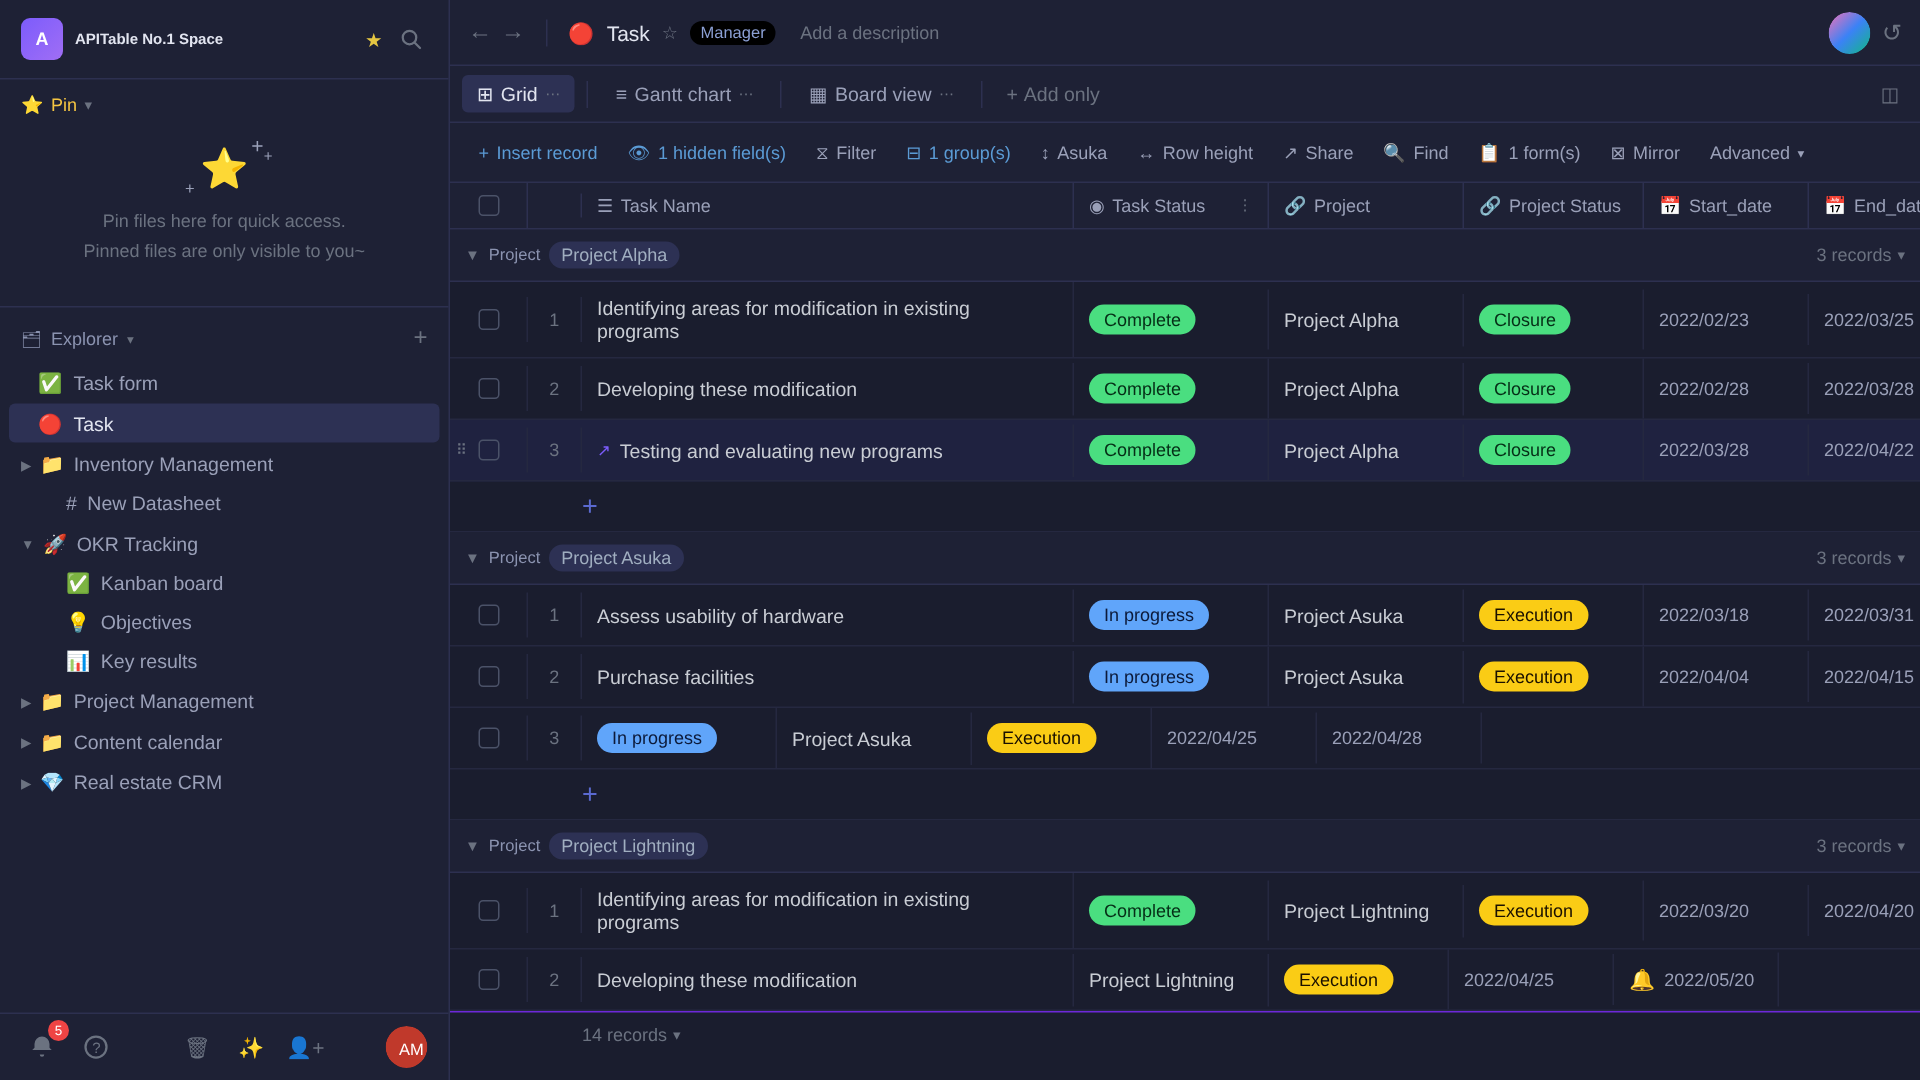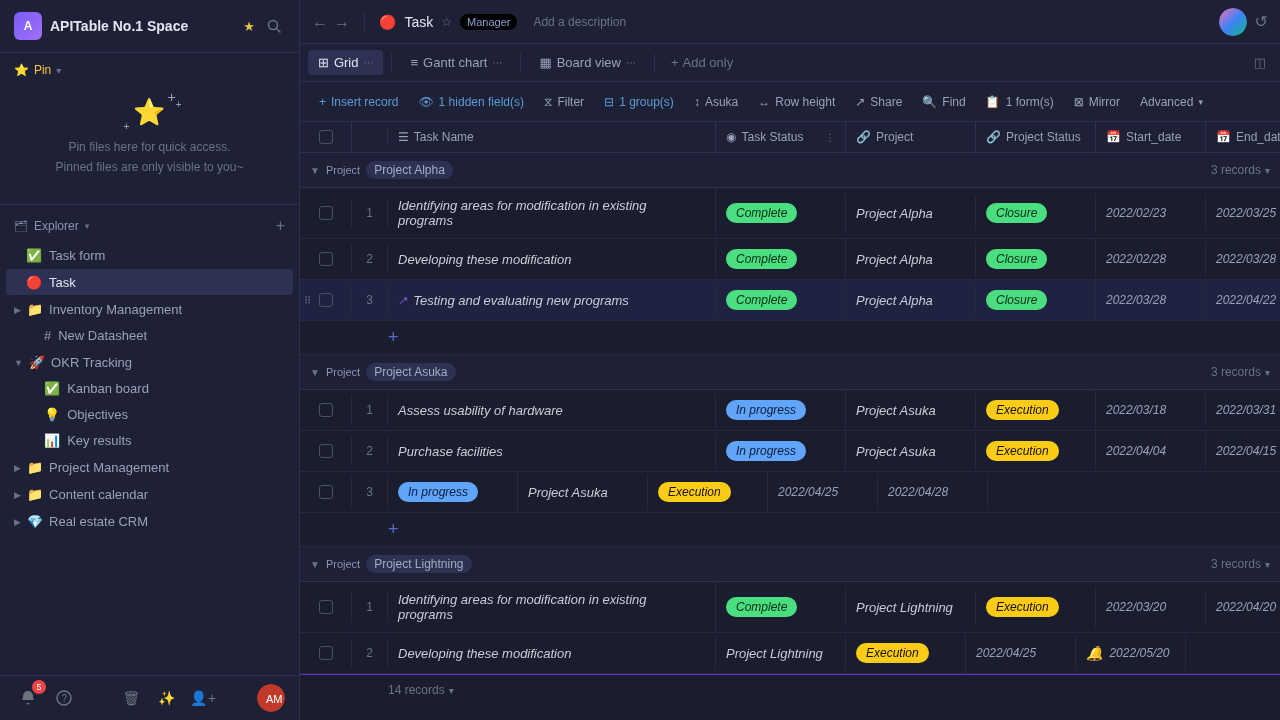--- a/index.html
+++ b/index.html
@@ -2,21 +2,21 @@
 <html><head>
   <meta charset="utf-8">
   <style>
     * { box-sizing: border-box; margin: 0; padding: 0; }
     body { font-family: -apple-system, BlinkMacSystemFont, 'Segoe UI', sans-serif; background: #1a1d2e; color: #c9cdd4; font-size: 13px; overflow: hidden; width: 1280px; height: 720px; display: flex; }
 
     
     .sidebar { width: 300px; min-width: 300px; background: #1e2135; display: flex; flex-direction: column; height: 720px; border-right: 1px solid #2d3050; }
     .sidebar-header { padding: 12px 14px; display: flex; align-items: center; gap: 8px; border-bottom: 1px solid #2d3050; }
     .avatar-circle { width: 28px; height: 28px; border-radius: 6px; background: linear-gradient(135deg, #7c5cfc, #a06ef5); display: flex; align-items: center; justify-content: center; color: white; font-size: 12px; font-weight: bold; }
-    .workspace-name { color: #e2e5f0; font-weight: 600; font-size: 14px; flex: 1; }
+    .workspace-name { color: #e2e5f0; font-weight: 600; font-size: 10px; flex: 1; }
     .sidebar-search { width: 22px; height: 22px; display: flex; align-items: center; justify-content: center; cursor: pointer; color: #6b7280; }
 
     .pin-section { padding: 10px 14px; border-bottom: 1px solid #2d3050; }
     .pin-btn { display: flex; align-items: center; gap: 5px; color: #f5c542; font-size: 12px; cursor: pointer; }
     .pin-area { display: flex; flex-direction: column; align-items: center; padding: 20px 10px; color: #6b7280; font-size: 12px; text-align: center; gap: 6px; }
 
     .sidebar-nav { flex: 1; overflow-y: auto; padding: 6px 0; }
     .nav-section-header { padding: 6px 14px; display: flex; align-items: center; gap: 6px; color: #8b93b0; font-size: 12px; }
     .nav-item { padding: 5px 14px 5px 20px; display: flex; align-items: center; gap: 7px; cursor: pointer; border-radius: 4px; margin: 1px 6px; color: #9aa0b8; }
     .nav-item.active { background: #2d3154; color: #e2e5f0; }
@@ -66,21 +66,21 @@
 
     .group-header { display: flex; align-items: center; padding: 8px 10px; background: #1e2135; border-bottom: 1px solid #2d3050; gap: 6px; }
     .group-label { font-size: 11px; color: #8b93b0; }
     .group-tag { background: #2d3154; color: #a0aec0; font-size: 12px; padding: 2px 8px; border-radius: 12px; display: flex; align-items: center; gap: 5px; cursor: pointer; }
     .group-count { color: #6b7280; font-size: 12px; margin-left: auto; display: flex; align-items: center; gap: 4px; cursor: pointer; }
     .group-chevron { font-size: 10px; }
 
     .data-row { display: flex; align-items: center; border-bottom: 1px solid #252840; }
     .td-checkbox { width: 52px; min-width: 52px; padding: 8px; display: flex; align-items: center; justify-content: center; border-right: 1px solid #252840; }
     .td-num { width: 36px; min-width: 36px; padding: 8px 4px; text-align: center; color: #6b7280; font-size: 12px; border-right: 1px solid #252840; }
-    .td-cell { padding: 10px 10px; border-right: 1px solid #252840; font-size: 13px; color: #c9cdd4; font-style: italic; }
+    .td-cell { padding: 10px 10px; border-right: 1px solid #252840; font-size: 13px; color: #c9cdd4; }
     .td-task-name { width: 328px; min-width: 328px; }
     .td-status { width: 130px; min-width: 130px; }
     .td-project { width: 130px; min-width: 130px; }
     .td-proj-status { width: 120px; min-width: 120px; }
     .td-start { width: 110px; min-width: 110px; font-size: 12px; color: #9aa0b8; }
     .td-end { width: 110px; min-width: 110px; font-size: 12px; color: #9aa0b8; }
 
     .badge-status { display: inline-block; padding: 3px 10px; border-radius: 12px; font-size: 12px; font-weight: 500; }
     .badge-complete { background: #4ade80; color: #052e16; }
     .badge-inprogress { background: #60a5fa; color: #0c1a3a; }

